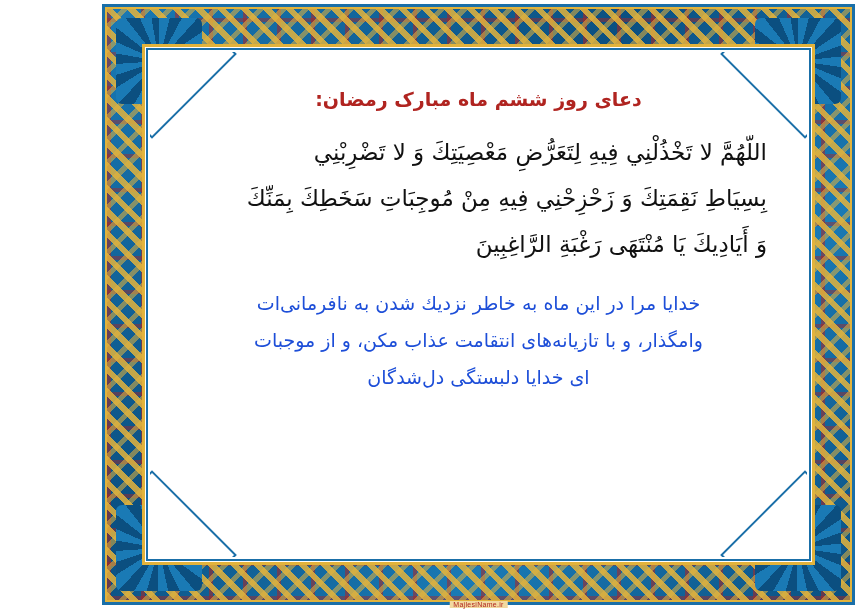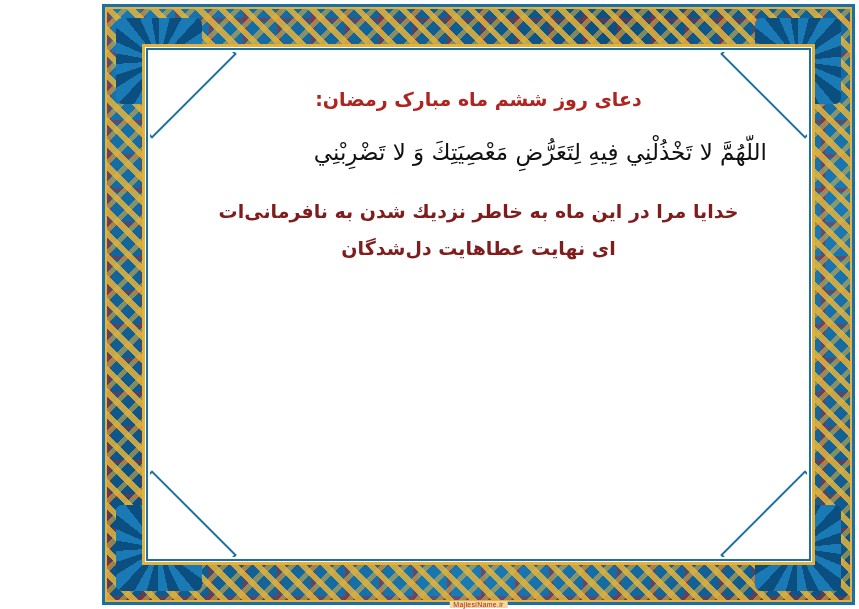--- a/index.html
+++ b/index.html
@@ -143,24 +143,24 @@
     line-height: 2.0;
     font-family: "DejaVu Sans", "Liberation Sans", sans-serif;
     margin: 2px 0 18px 0;
     width: 100%;
   }
   .arabic-line { white-space: nowrap; }
 
   .persian-block {
     direction: rtl;
     text-align: center;
-    color: #7f1d1d;
+    color: #1d4ed8;
     font-size: 19px;
     line-height: 1.95;
-    font-weight: bold;
+    font-weight: normal;
     width: 100%;
     font-family: "DejaVu Sans", "Liberation Sans", sans-serif;
   }
   .persian-line { white-space: nowrap; }
 
   .watermark {
     position: absolute;
     bottom: 1px;
     left: 50%;
     transform: translateX(-50%);
@@ -195,24 +195,27 @@
 
     <div class="petal tl"></div>
     <div class="petal tr"></div>
     <div class="petal bl"></div>
     <div class="petal br"></div>
 
     <div class="doc-title">دعای روز ششم ماه مبارک رمضان:</div>
 
     <div class="arabic-block">
       <div class="arabic-line">اللّهُمَّ لا تَخْذُلْنِي فِيهِ لِتَعَرُّضِ مَعْصِيَتِكَ وَ لا تَضْرِبْنِي</div>
+      <div class="arabic-line">بِسِيَاطِ نَقِمَتِكَ وَ زَحْزِحْنِي فِيهِ مِنْ مُوجِبَاتِ سَخَطِكَ بِمَنِّكَ</div>
+      <div class="arabic-line">وَ أَيَادِيكَ يَا مُنْتَهَى رَغْبَةِ الرَّاغِبِينَ</div>
     </div>
 
     <div class="persian-block">
       <div class="persian-line">خدایا مرا در این ماه به خاطر نزدیك شدن به نافرمانی‌ات</div>
-      <div class="persian-line">ای نهایت عطاهایت دل‌شدگان</div>
+      <div class="persian-line">وامگذار، و با تازیانه‌های انتقامت عذاب مکن، و از موجبات</div>
+      <div class="persian-line">ای خدایا دلبستگی دل‌شدگان</div>
     </div>
 
   </div>
 
   <div class="watermark">MajlesiName.ir</div>
 
 </div>
 
 </body></html>

